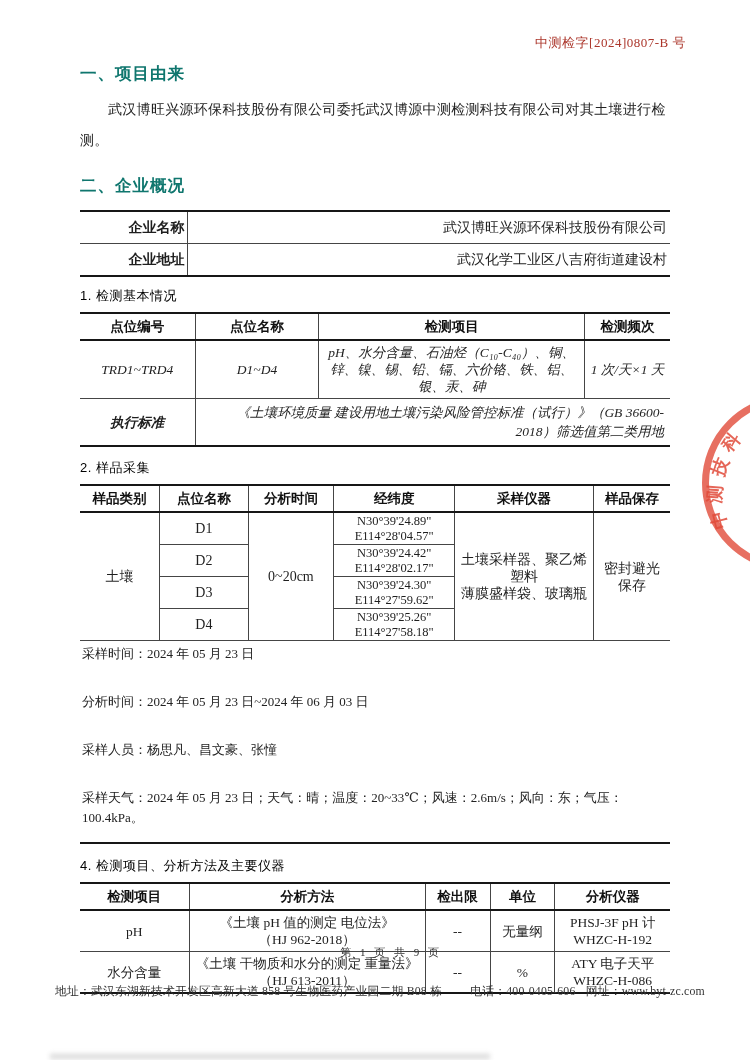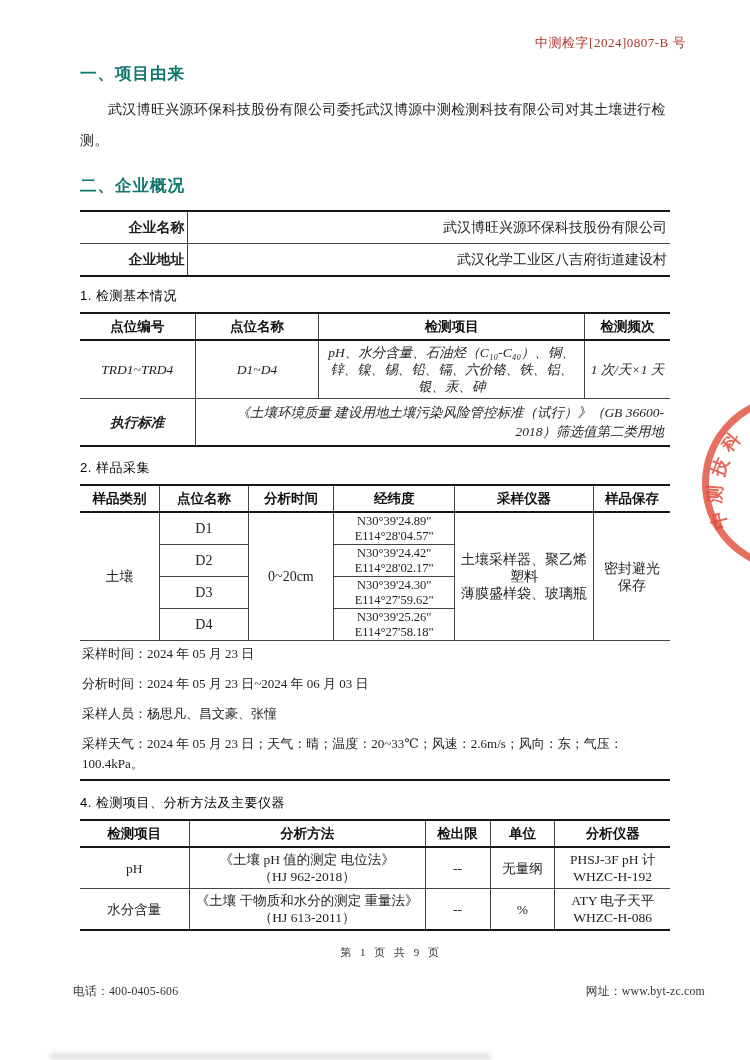--- a/index.html
+++ b/index.html
@@ -43,21 +43,21 @@
     padding:4px 2px;
   }
   .t1{margin-top:0;}
   .t1 td{height:25px;font-size:14px;text-align:right;}
   .t2 td{line-height:17px;font-style:italic;}
   .t2 .std-val{text-align:right;padding:4px 6px;line-height:19px;}
   .t3 td{font-size:14px;}
   .t3 .coord{font-size:12.5px;line-height:14.5px;padding:1px 1px;}
   .t3 .note td,
   .t3 tr.note td{
-    border:none;text-align:left;font-size:13px;line-height:20px;padding:5px 2px;color:#222;
+    border:none;text-align:left;font-size:13px;line-height:20px;padding:14px 2px;color:#222;
   }
   .t3 tr.note-first td{border-top:1px solid #454545;padding-top:3px;}
   .t4 td{line-height:17px;}
   .footer-page{
     position:absolute;left:16px;top:945;top:945px;width:750px;text-align:center;
     font-size:11px;color:#333;letter-spacing:3px;
   }
   .footer-address{
     position:absolute;left:55px;top:984px;width:650px;font-size:11.8px;color:#333;
     display:flex;justify-content:space-between;white-space:nowrap;letter-spacing:.2px;
@@ -236,20 +236,21 @@
           <td>ATY 电子天平
 WHZC-H-086</td>
         </tr>
       </tbody>
     </table>
 
   </div>
 
   <div class="footer-page">第 1 页 共 9 页</div>
   <div class="footer-address">
+    <span>地址：武汉东湖新技术开发区高新大道 858 号生物医药产业园二期 B08 栋</span>
     <span class="gap1">电话：400-0405-606</span>
     <span>网址：www.byt-zc.com</span>
   </div>
 
   <div class="stamp-circle"></div>
   <span class="stamp-char sc1">科</span>
   <span class="stamp-char sc2">技</span>
   <span class="stamp-char sc3">测</span>
   <span class="stamp-char sc4">中</span>
 

